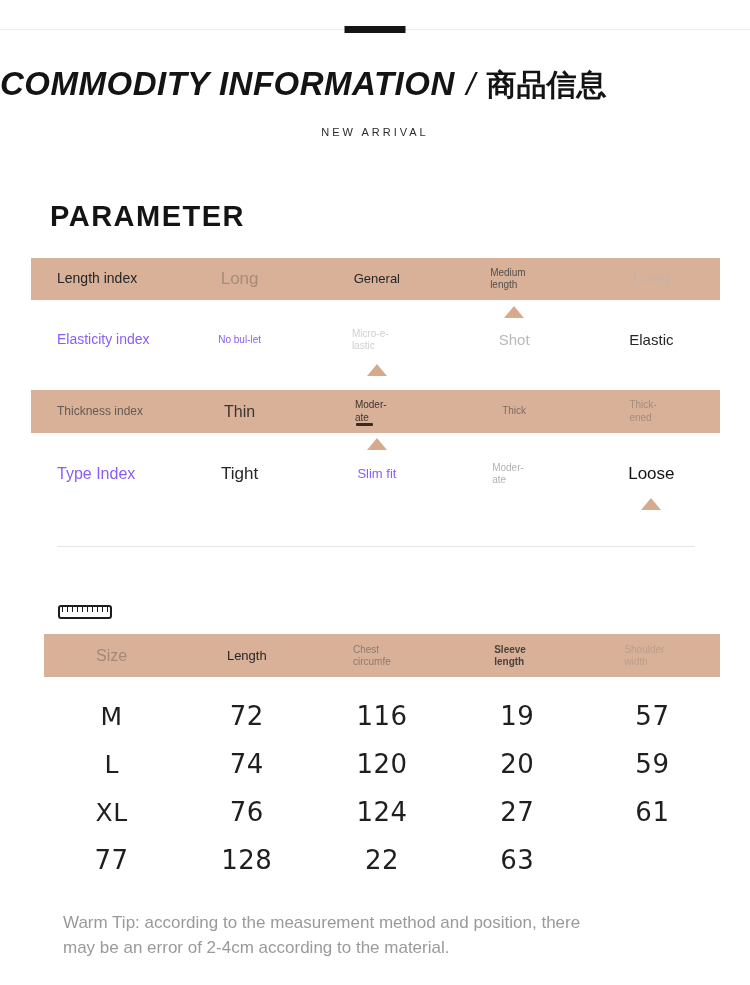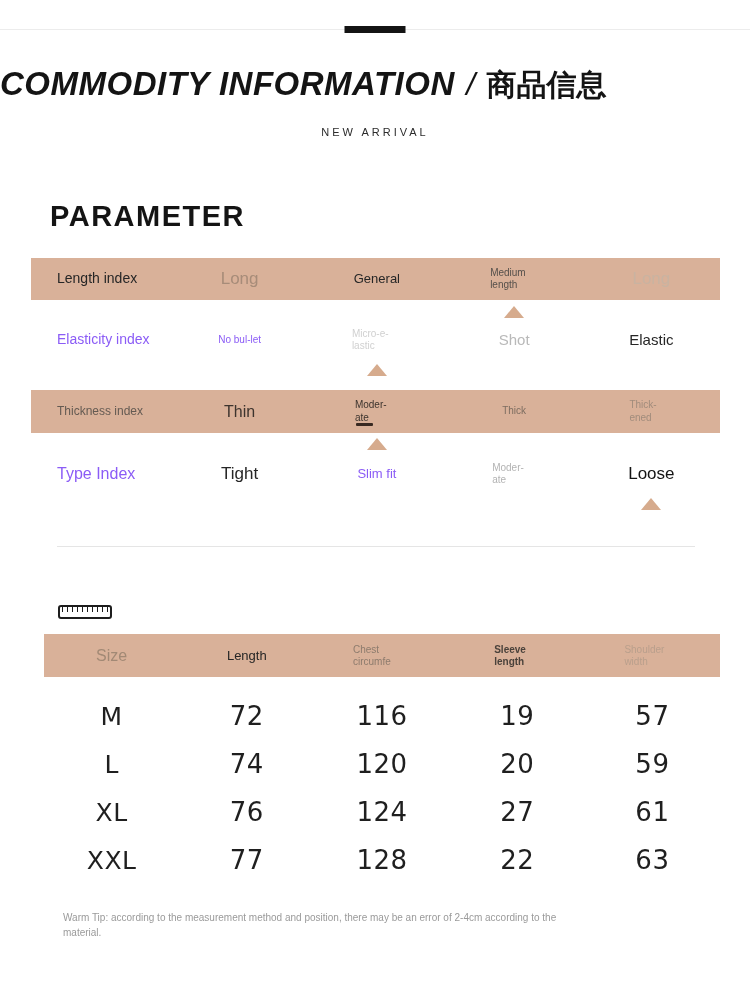--- a/index.html
+++ b/index.html
@@ -72,21 +72,21 @@
   .s-row { display:grid; grid-template-columns:repeat(5,1fr); align-items:center;margin-left:13px; }
   .s-header { background:#d9b199; height:43px; }
   .s-body { padding-top:16px; }
   .s-body .s-row { height:48px; }
   .s-cell { display:flex; justify-content:center; align-items:center; text-align:center; line-height:1.2; }
   .num { font-size:26px; font-weight:400; color:#1f1f1f;
          font-family:"DejaVu Sans","Liberation Sans",sans-serif; letter-spacing:0.5px; }
   .sizecol { font-size:25px; }
 
   
-  .warm-tip { margin:26px 0 0 63px; width:522px; font-size:10px; color:#9a9a9a; line-height:1.45; }
+  .warm-tip { margin:26px 0 0 63px; width:522px; font-size:17px; color:#9a9a9a; line-height:1.45; }
 </style>
 </head>
 <body>
 
 <div class="rule-wrap">
   <div class="rule-line"></div>
   <div class="rule-bar"></div>
 </div>
 
 <div class="title-row">
@@ -197,21 +197,20 @@
       <div class="s-cell num">59</div>
     </div>
     <div class="s-row">
       <div class="s-cell num sizecol">XL</div>
       <div class="s-cell num">76</div>
       <div class="s-cell num">124</div>
       <div class="s-cell num">27</div>
       <div class="s-cell num">61</div>
     </div>
     <div class="s-row">
-      <div class="s-cell num sizecol">XXL</div>
       <div class="s-cell num">77</div>
       <div class="s-cell num">128</div>
       <div class="s-cell num">22</div>
       <div class="s-cell num">63</div>
     </div>
   </div>
 </div>
 
 <div class="warm-tip">Warm Tip: according to the measurement method and position, there may be an error of 2-4cm according to the material.</div>
 

